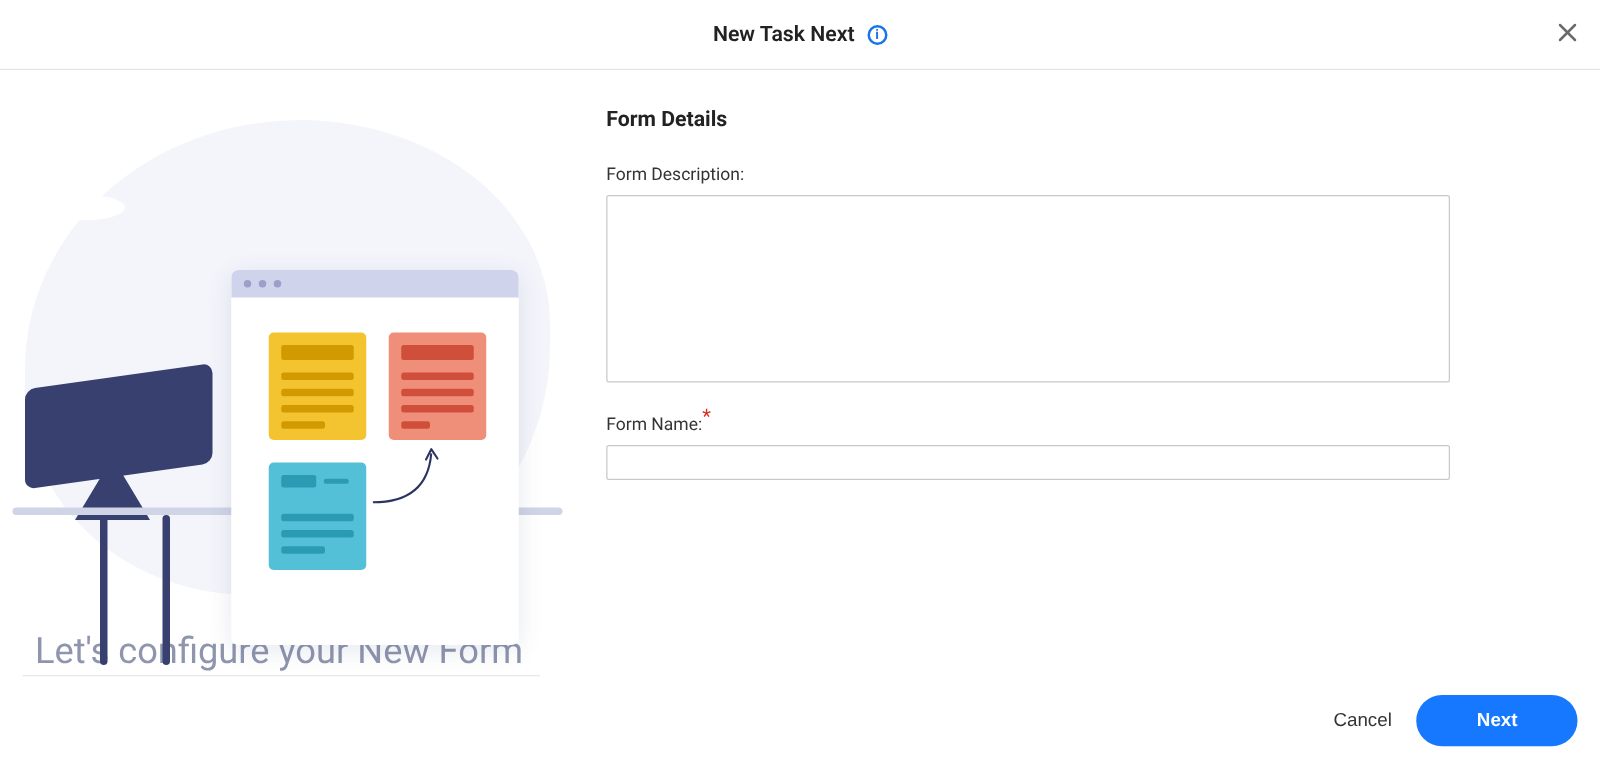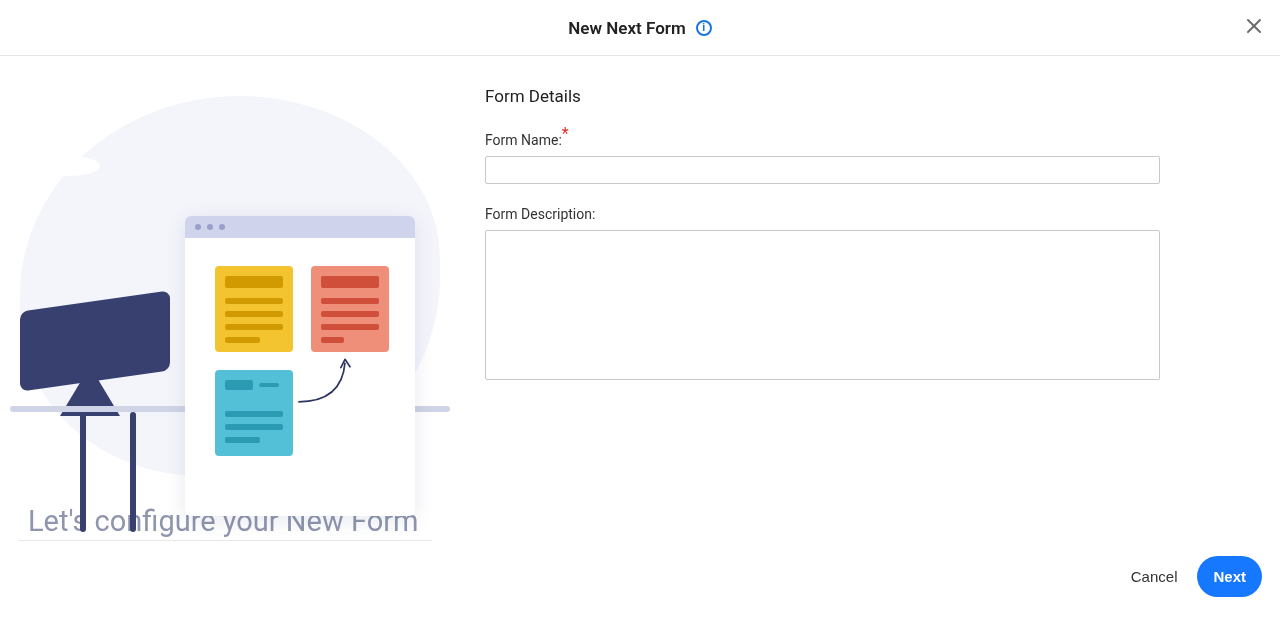--- a/index.html
+++ b/index.html
@@ -11,21 +11,21 @@
     .info-icon { margin-left: 10px; width: 16px; height: 16px; border: 2px solid #1a73e8; border-radius: 50%; display: inline-flex; align-items: center; justify-content: center; font-size: 11px; font-weight: 700; color: #1a73e8; cursor: pointer; }
     .close-btn { position: absolute; right: 18px; top: 18px; width: 16px; height: 16px; cursor: pointer; color: #6b6b6b; }
     .close-btn svg { width: 16px; height: 16px; }
 
     
     .body { display: flex; height: 490px; }
     .left { width: 450px; position: relative; padding: 20px 10px 0 10px; }
     .right { flex: 1; padding: 30px 120px 0 35px; }
 
     
-    .section-title { font-size: 17px; font-weight: 400; color: #222; margin-bottom: 26px; }
+    .section-title { font-size: 17px; font-weight: 700; color: #222; margin-bottom: 26px; }
     .field { margin-bottom: 22px; }
     .field-label { font-size: 14px; color: #333; margin-bottom: 8px; display: block; }
     .req { color: #d93025; font-size: 16px; vertical-align: super; line-height: 0; }
     .text-input { width: 100%; height: 28px; border: 1px solid #c9c9c9; border-radius: 2px; padding: 4px 8px; font-size: 14px; outline: none; }
     .textarea { width: 100%; height: 150px; border: 1px solid #c9c9c9; border-radius: 2px; padding: 8px; font-size: 14px; resize: none; outline: none; }
 
     
     .illus { position: relative; width: 430px; height: 420px; }
     .cloud { position: absolute; left: 10px; top: 20px; width: 420px; height: 380px; background: #f4f5fb; border-radius: 55% 50% 50% 45% / 55% 45% 55% 45%; }
     .cloudwave { position: absolute; left: 30px; top: 80px; width: 60px; height: 20px; background: #fff; border-radius: 50%; }
@@ -53,28 +53,28 @@
     .card.blue .bar.thin2 { height:4px; width:20px; background:#2b9ab3; display:inline-block; border-radius:2px; vertical-align:top; margin-top:3px;}
     .arrow { position: absolute; left: 105px; top: 140px; width: 80px; height: 50px; }
     .arrow svg { width: 100%; height: 100%; overflow: visible; }
 
     .tagline { font-size: 29px; color: #8e95ad; font-weight: 400; margin: 8px 0 0 10px; }
     .tagline-wrap { border-bottom: 1px solid #e8e8e8; padding: 0 0 2px 0; margin: 0 8px; }
 
     
     .footer { height: 60px; display: flex; align-items: center; justify-content: flex-end; padding: 0 18px; gap: 14px; }
     .btn-cancel { background: none; border: none; font-size: 15px; color: #333; cursor: pointer; padding: 10px 6px; }
-    .btn-next { background: #1677ff; color: #fff; border: none; font-size: 15px; font-weight: 600; padding: 12px 16px; border-radius: 24px; cursor: pointer; }
+    .btn-next { background: #1677ff; color: #fff; border: none; font-size: 15px; font-weight: 600; padding: 12px 48px; border-radius: 24px; cursor: pointer; }
   </style>
 </head>
 <body>
 
 <div class="header">
   <div class="header-title">
-    <span>New Next Form</span>
+    <span>New Task Next</span>
     <span class="info-icon">i</span>
   </div>
   <span class="close-btn">
     <svg viewBox="0 0 16 16" fill="none" stroke="currentColor" stroke-width="2" stroke-linecap="round">
         <line x1="2" y1="2" x2="14" y2="14"></line>
         <line x1="14" y1="2" x2="2" y2="14"></line>
       </svg>
   </span>
 </div>
 
@@ -117,27 +117,27 @@
     </div>
     <div class="tagline-wrap">
       <div class="tagline">Let's configure your New Form</div>
     </div>
   </div>
 
   <div class="right">
     <div class="section-title">Form Details</div>
 
     <div class="field">
-      <label class="field-label"><span>Form Name:</span><span class="req">*</span></label>
-      <input class="text-input" type="text" value="" style="">
+      <label class="field-label">Form Description:</label>
+      <textarea class="textarea" placeholder="" style=""></textarea>
     </div>
 
     <div class="field">
-      <label class="field-label">Form Description:</label>
-      <textarea class="textarea" placeholder="" style=""></textarea>
+      <label class="field-label"><span>Form Name:</span><span class="req">*</span></label>
+      <input class="text-input" type="text" value="" style="">
     </div>
   </div>
 </div>
 
 <div class="footer">
   <button class="btn-cancel">Cancel</button>
   <button class="btn-next">Next</button>
 </div>
 
 </body></html>

